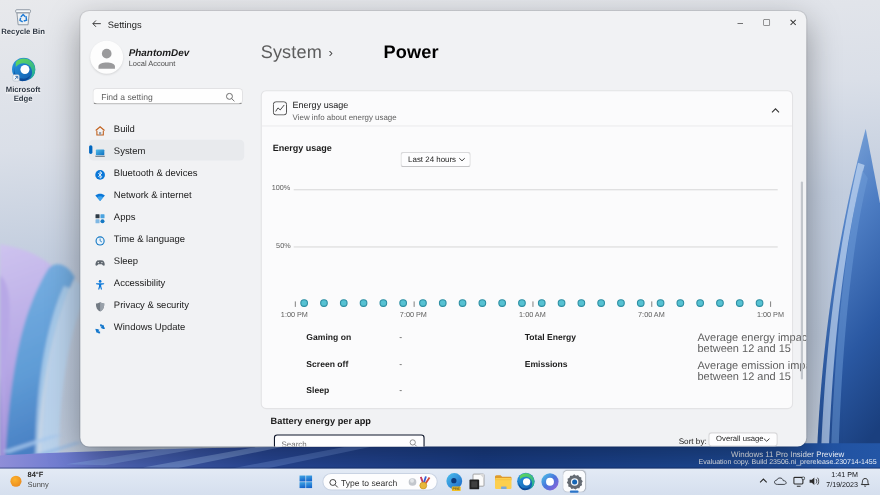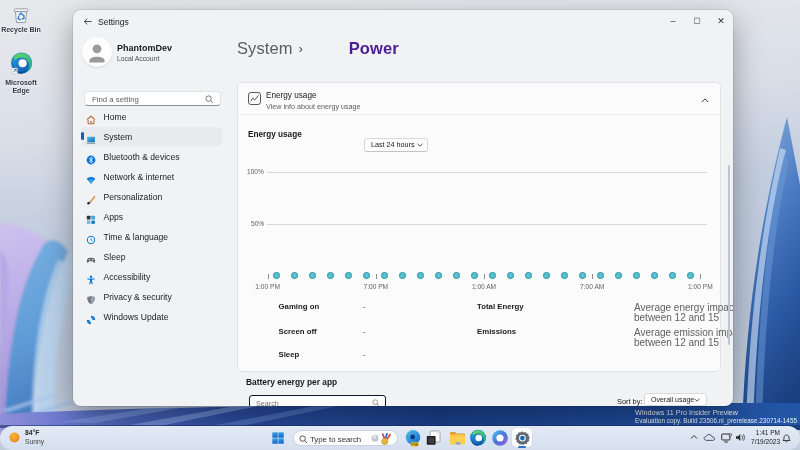--- a/index.html
+++ b/index.html
@@ -8,54 +8,54 @@
 #stage { position:absolute; left:0; top:0; width:800px; height:450px; overflow:hidden; }
 .abs { position:absolute; }
 
 
 #wall { position:absolute; left:0; top:0; width:800px; height:450px; }
 
 
 .deskicon { position:absolute; text-align:center; color:#2e3744; font-size:7px; font-weight:bold; text-shadow:0 0 2px rgba(255,255,255,.95), 0 1px 1px rgba(255,255,255,.8); line-height:7.5px; }
 
 
-#wmark { position:absolute; right:3px; top:408.5px; text-align:left; color:#e9eef6; }
+#wmark { position:absolute; right:3px; top:408.5px; text-align:center; color:#e9eef6; }
 #wmark .l1 { font-size:7.2px; line-height:8px; }
 #wmark .l2 { font-size:6.4px; line-height:7.5px; }
 
 
 #win { position:absolute; left:73px; top:10px; width:660px; height:396px; background:#f1f2f4; border-radius:8px; box-shadow:0 10px 30px rgba(0,0,0,.35), 0 0 0 1px rgba(0,0,0,.08); overflow:hidden; }
 #titlebar { position:absolute; left:0; top:0; width:100%; height:30px; }
 #backarrow { position:absolute; left:9px; top:14px; font-size:11px; color:#1b1b1b; }
 #wtitle { position:absolute; left:25px; top:7px; font-size:8.5px; color:#1b1b1b; }
 #caption { position:absolute; right:0; top:0; height:24px; display:flex; }
 #caption span { width:24px; text-align:center; font-size:9px; color:#333; line-height:22px; }
 
 
 #avatar { position:absolute; left:9px; top:27px; width:30px; height:30px; border-radius:50%; background:#fdfdfd; box-shadow:0 1px 2px rgba(0,0,0,.12); }
-#acctname { position:absolute; left:44px; top:33px; font-size:9px; font-weight:bold; color:#1a1a1a; }
+#acctname { position:absolute; left:44px; top:33px; font-size:9px; font-weight:bold; color:#1a1a1a;font-style:italic; }
 #accttype { position:absolute; left:44px; top:44.5px; font-size:6.8px; color:#4c4c4c; }
 
 
-#sbox { position:absolute; left:11px; top:70px; width:137px; height:14.5px; background:#fefefe; border:1px solid #e2e2e4; border-bottom:1px solid #8f8f8f; border-radius:4px;margin-top:11px; }
+#sbox { position:absolute; left:11px; top:70px; width:137px; height:14.5px; background:#fefefe; border:1px solid #e2e2e4; border-bottom:1px solid #8f8f8f; border-radius:4px; }
 #sbox .ph { position:absolute; left:7px; top:3px; font-size:7.8px; color:#5e5e5e; }
 #sbox .mag { position:absolute; right:6px; top:2.5px; }
 
 
 #nav { position:absolute; left:0; top:96px; width:154px; }
 .nitem { position:relative; height:20px; }
 .nitem .txt { position:absolute; left:30.5px; top:5.5px; font-size:8.6px; color:#1b1b1b; }
 .nitem .ico { position:absolute; left:12.5px; top:5px; width:10px; height:10px; }
 .nitem.sel { }
 .nitem.sel .pill { position:absolute; left:8px; top:0.5px; width:141px; height:19px; background:#e8eaed; border-radius:4px; }
 .nitem.sel .bar { position:absolute; left:8px; top:6px; width:2.6px; height:8px; background:#0067c0; border-radius:2px; }
 
 
 #crumb { position:absolute; left:164px; top:29px; font-size:16.5px; color:#5d5d5d; letter-spacing:0.1px;}
-#crumb b { color:#4c1d95; font-weight:bold;padding-left:40px; }
+#crumb b { color:#000000; font-weight:bold;padding-left:40px; }
 #crumb .sep { font-size:12px; color:#454545; padding:0 6px; position:relative; top:-1.5px;}
 
 #card { position:absolute; left:164px; top:72px; width:484px; height:290px; background:#fbfbfc; border:1px solid #e3e3e5; border-radius:5px; }
 #cardhead { position:absolute; left:0; top:0; width:100%; height:31.5px; border-bottom:1px solid #ebebed; }
 #chicon { position:absolute; left:10px; top:9px; width:13px; height:13px; }
 #chtitle { position:absolute; left:28px; top:8px; font-size:8.2px; color:#191919; }
 #chsub { position:absolute; left:28px; top:18.5px; font-size:7.2px; color:#606060; }
 #chev { position:absolute; right:11px; top:15px; }
 
 #eulabel { position:absolute; left:10px; top:46.5px; font-size:8.2px; font-weight:bold; color:#191919; }
@@ -73,21 +73,21 @@
 .dv { position:absolute; font-size:7.8px; color:#444; }
 .dr { position:absolute; font-size:10px; color:#5f5f5f; width:122px; line-height:9.5px;margin-left:40px; }
 
 #bat { position:absolute; left:173px; top:367px; font-size:8.4px; font-weight:bold; color:#191919; }
 #sbox2 { position:absolute; left:176px; top:385px; width:137px; height:13px; background:#fdfdfe; border:1px solid #0f172a; border-radius:3px;padding-left:12px; }
 #sbox2 .ph { position:absolute; left:6px; top:2.5px; font-size:7.2px; color:#757575; }
 #sortby { position:absolute; left:544px; top:387px; font-size:7.4px; color:#1b1b1b; }
 #ddl2 { position:absolute; left:571px; top:383px; width:63px; height:13px; background:#fdfdfe; border:1px solid #d9d9db; border-radius:3px; font-size:7px; color:#1b1b1b; line-height:12px; padding-left:6px; }
 
 
-#taskbar { position:absolute; left:0; top:426px; width:800px; height:24px; background:linear-gradient(#e3eaf5,#d5dfee);border-radius:12px; }
+#taskbar { position:absolute; left:0; top:426px; width:800px; height:24px; background:linear-gradient(#e3eaf5,#d5dfee); }
 #weather { position:absolute; left:8px; top:1px; }
 #wtemp { position:absolute; left:25px; top:3px; font-size:6.8px; font-weight:bold; color:#2a2a2a; }
 #wcond { position:absolute; left:25px; top:12px; font-size:6.8px; color:#4a4a4a; }
 #searchpill { position:absolute; left:293px; top:4px; width:105px; height:16px; background:#fdfdfe; border:1px solid #c9d3e3; border-radius:8.5px; }
 #searchpill .st { position:absolute; left:16px; top:3.5px; font-size:7.8px; color:#333; }
 .tbi { position:absolute; top:2px; width:20px; height:20px; }
 #clock { position:absolute; right:20px; top:3px; text-align:right; font-size:6.5px; color:#16181c; line-height:8.5px; }
 </style>
 </head>
 <body>
@@ -232,21 +232,21 @@
         </svg>
   </div>
 
   <div id="nav">
     <div class="nitem">
           <div class="ico" id="i-home"><svg viewBox="0 0 12 12" width="10" height="10">
               <path d="M1.2 5.5 L6 1.5 L10.8 5.5" fill="none" stroke="#c2611e" stroke-width="1.3"></path>
               <path d="M2.5 5.8 L2.5 10.5 L9.5 10.5 L9.5 5.8" fill="none" stroke="#c2611e" stroke-width="1.2"></path>
               <rect x="4.8" y="7.2" width="2.4" height="3.3" fill="#9aa0a8"></rect>
             </svg></div>
-          <div class="txt">Home</div>
+          <div class="txt">Build</div>
         </div>
     <div class="nitem sel">
           <div class="pill"></div>
           <div class="bar"></div>
           <div class="ico" id="i-sys"><svg viewBox="0 0 12 12" width="10" height="10">
               <defs>
                 <linearGradient id="sysg" x1="0" y1="0" x2="1" y2="1">
                   <stop offset="0" stop-color="#55bce8"></stop>
                   <stop offset="1" stop-color="#0a6ec0"></stop>
                 </linearGradient>
@@ -262,27 +262,20 @@
               <path d="M4 4 L8 8 L6 9.6 L6 2.4 L8 4 L4 8" fill="none" stroke="#fff" stroke-width="0.9"></path>
             </svg></div>
           <div class="txt">Bluetooth &amp; devices</div>
         </div>
     <div class="nitem">
           <div class="ico" id="i-net"><svg viewBox="0 0 12 12" width="10" height="10">
               <path d="M0.8 4.6 C3.8 1.8 8.2 1.8 11.2 4.6 L6 10.6 Z" fill="#0a77d8"></path>
               <path d="M2.6 6.4 C4.6 4.8 7.4 4.8 9.4 6.4 L6 10.4 Z" fill="#3ea3ec"></path>
             </svg></div>
           <div class="txt">Network &amp; internet</div>
-        </div>
-    <div class="nitem">
-          <div class="ico" id="i-pers"><svg viewBox="0 0 12 12" width="10" height="10">
-              <path d="M1.2 10.8 C1.7 8.3 3 7.7 4.2 8.4 C5.5 9.2 5.2 10.7 3.8 11.2 C2.8 11.6 1.8 11.4 1.2 10.8 Z" fill="#32323c"></path>
-              <path d="M4.2 8 L9.6 1.4 C10.4 0.5 11.8 1.6 11.1 2.5 L5.9 9.2 C5.3 9.8 4.6 8.9 4.2 8 Z" fill="#e09040"></path>
-            </svg></div>
-          <div class="txt">Personalization</div>
         </div>
     <div class="nitem">
           <div class="ico" id="i-apps"><svg viewBox="0 0 12 12" width="10" height="10">
               <rect x="1" y="1" width="4.4" height="4.4" rx="0.6" fill="#2d3a46"></rect>
               <rect x="6.4" y="1" width="4.4" height="4.4" rx="0.6" fill="#4aa3e0"></rect>
               <rect x="1" y="6.4" width="4.4" height="4.4" rx="0.6" fill="#7fb8e4"></rect>
               <rect x="6.4" y="6.4" width="4.4" height="4.4" rx="2.2" fill="#1579c4"></rect>
             </svg></div>
           <div class="txt">Apps</div>
         </div>

